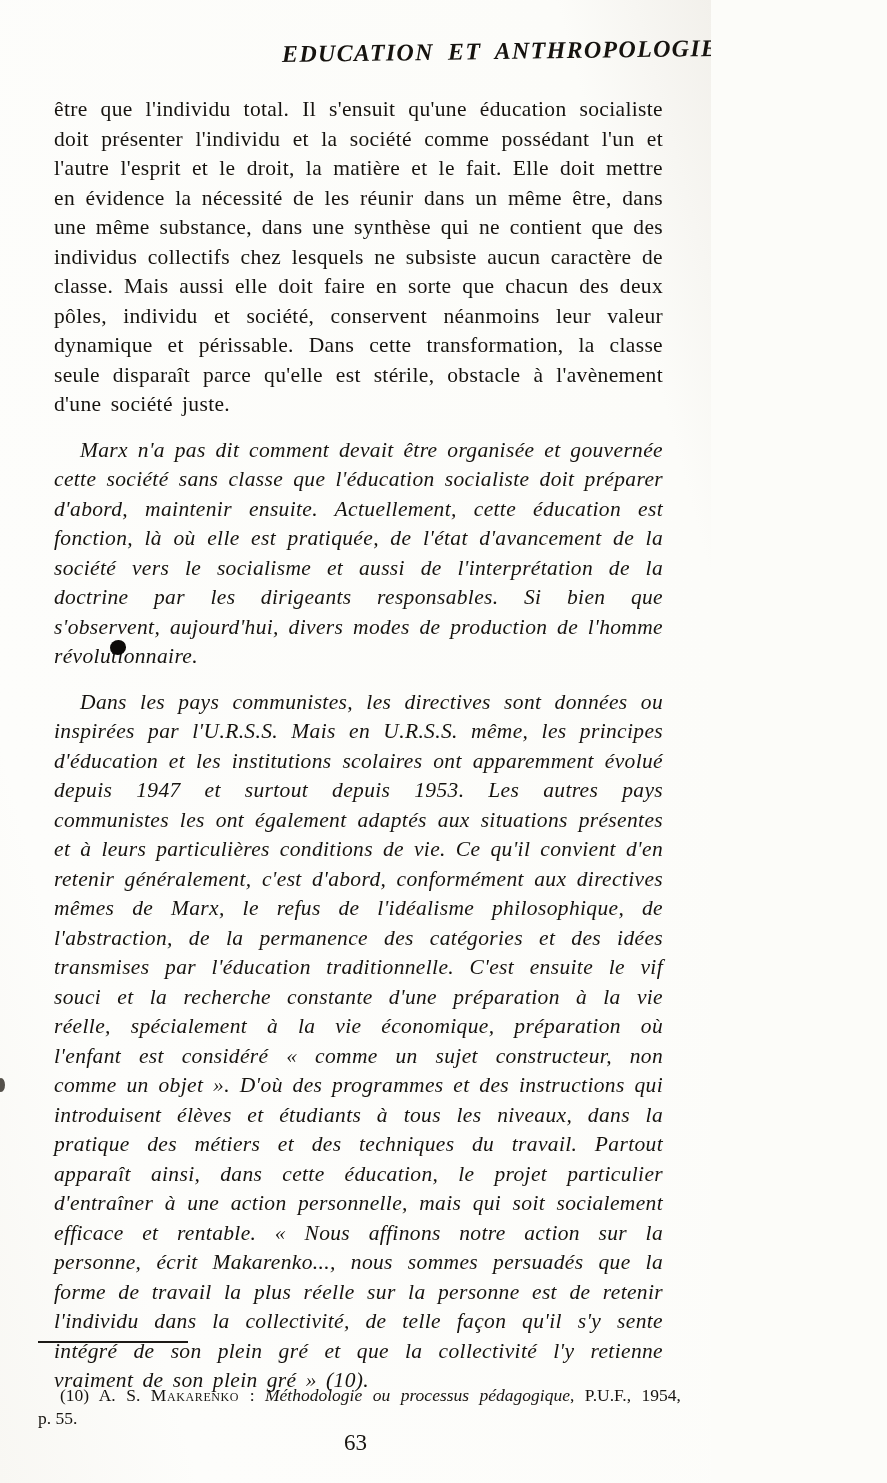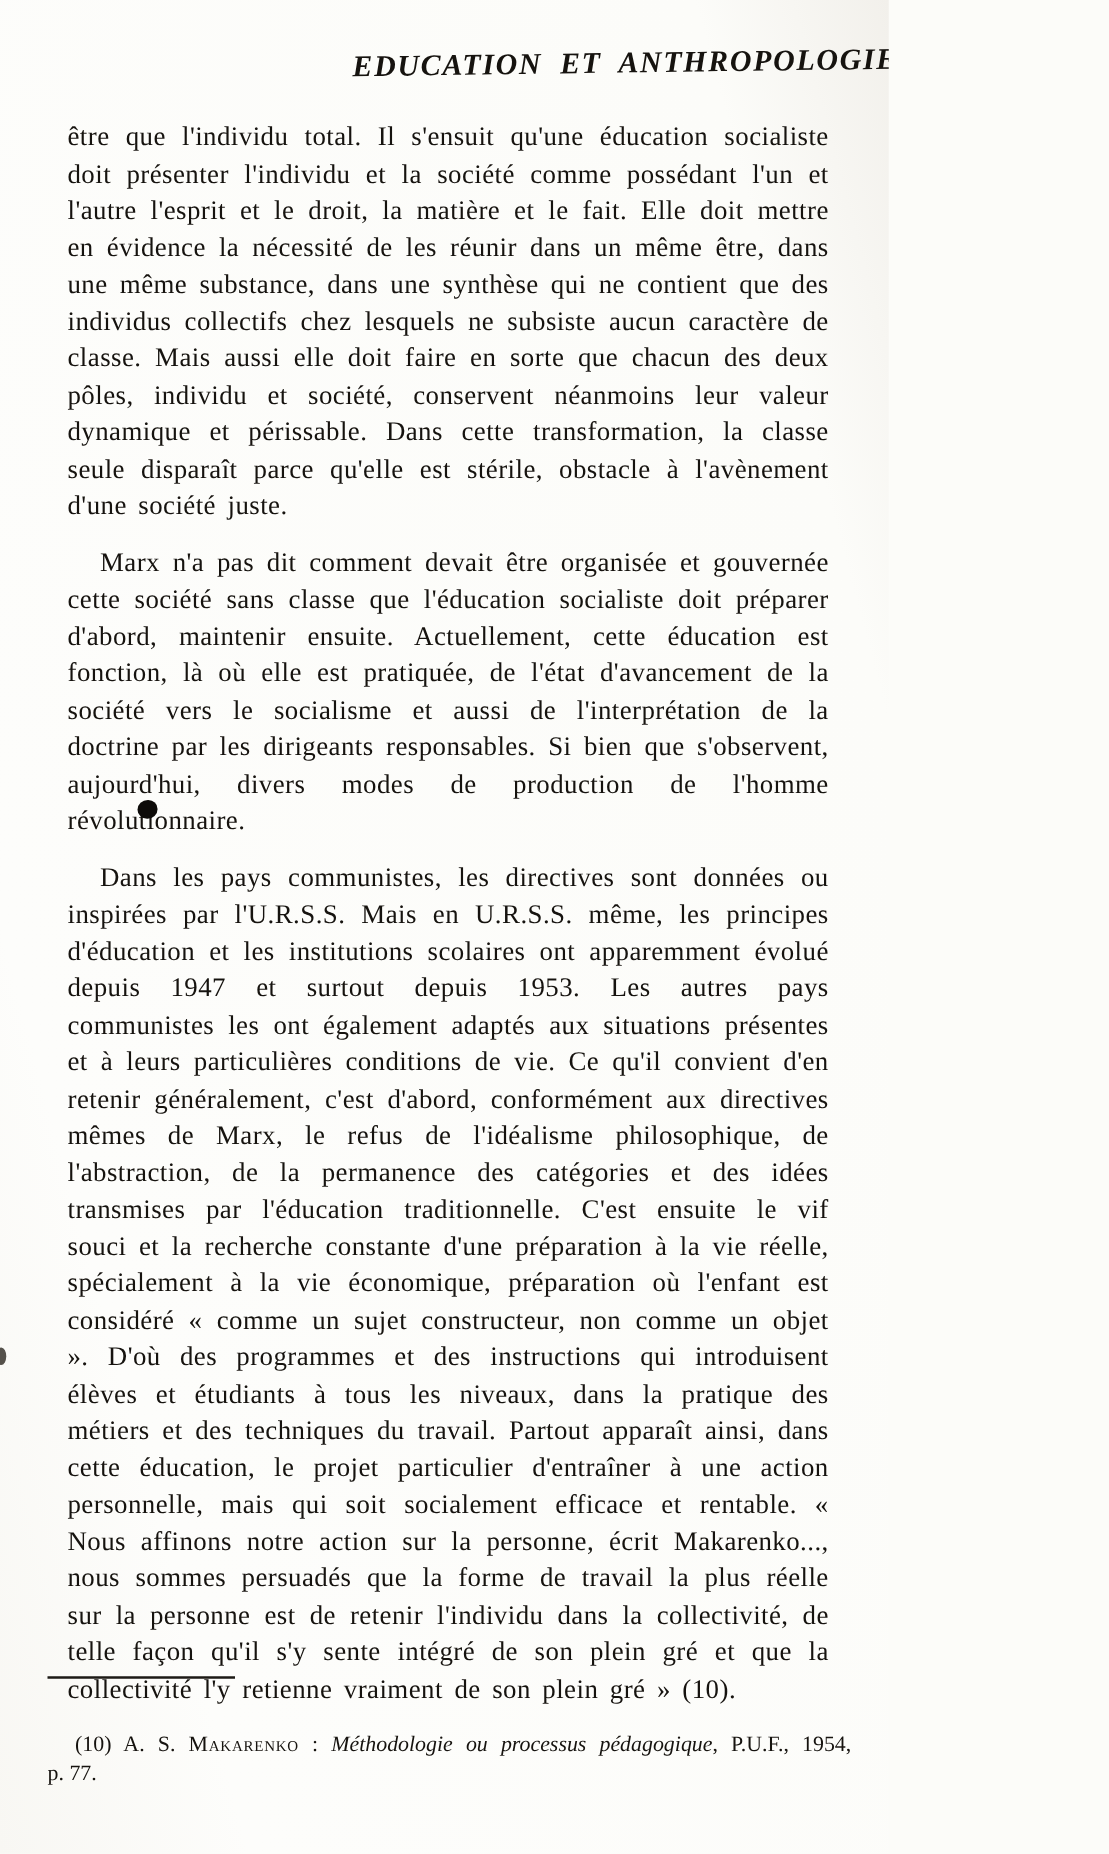--- a/index.html
+++ b/index.html
@@ -33,21 +33,21 @@
     line-height: 29.5px;
     text-align: justify;
     word-spacing: 3.5px;
     letter-spacing: 0.35px;
   }
   .body-text p {
     margin: 16px;
     hyphens: auto;
     -webkit-hyphens: auto;
   }
-  .body-text p.indent { text-indent: 26px; }
+  .body-text p.indent { text-indent: 26px; font-style: italic; }
 
   .footnote-rule {
     position: absolute;
     left: 38px;
     top: 1341px;
     width: 150px;
     height: 2px;
     background: #1d1a16;
   }
   .footnote {
@@ -106,20 +106,21 @@
   <div class="body-text">
     <p>être que l'individu total. Il s'ensuit qu'une éducation socialiste doit présenter l'individu et la société comme possédant l'un et l'autre l'esprit et le droit, la matière et le fait. Elle doit mettre en évidence la nécessité de les réunir dans un même être, dans une même substance, dans une synthèse qui ne contient que des individus collectifs chez lesquels ne subsiste aucun caractère de classe. Mais aussi elle doit faire en sorte que chacun des deux pôles, individu et société, conservent néanmoins leur valeur dynamique et périssable. Dans cette transformation, la classe seule disparaît parce qu'elle est stérile, obstacle à l'avènement d'une société juste.</p>
     <p class="indent">Marx n'a pas dit comment devait être organisée et gouvernée cette société sans classe que l'éducation socialiste doit préparer d'abord, maintenir ensuite. Actuellement, cette éducation est fonction, là où elle est pratiquée, de l'état d'avancement de la société vers le socialisme et aussi de l'interprétation de la doctrine par les dirigeants responsables. Si bien que s'observent, aujourd'hui, divers modes de production de l'homme révolutionnaire.</p>
     <p class="indent">Dans les pays communistes, les directives sont données ou inspirées par l'U.R.S.S. Mais en U.R.S.S. même, les principes d'éducation et les institutions scolaires ont apparemment évolué depuis 1947 et surtout depuis 1953. Les autres pays communistes les ont également adaptés aux situations présentes et à leurs particulières conditions de vie. Ce qu'il convient d'en retenir généralement, c'est d'abord, conformément aux directives mêmes de Marx, le refus de l'idéalisme philosophique, de l'abstraction, de la permanence des catégories et des idées transmises par l'éducation traditionnelle. C'est ensuite le vif souci et la recherche constante d'une préparation à la vie réelle, spécialement à la vie économique, préparation où l'enfant est considéré « comme un sujet constructeur, non comme un objet ». D'où des programmes et des instructions qui introduisent élèves et étudiants à tous les niveaux, dans la pratique des métiers et des techniques du travail. Partout apparaît ainsi, dans cette éducation, le projet particulier d'entraîner à une action personnelle, mais qui soit socialement efficace et rentable. « Nous affinons notre action sur la personne, écrit Makarenko..., nous sommes persuadés que la forme de travail la plus réelle sur la personne est de retenir l'individu dans la collectivité, de telle façon qu'il s'y sente intégré de son plein gré et que la collectivité l'y retienne vraiment de son plein gré » (10).</p>
   </div>
 
   <div class="footnote-rule"></div>
 
   <div class="footnote">
     <div class="fn-line1"><span>(10) A. S. </span><span class="fn-author">Makarenko</span><span> : </span><span class="fn-title">Méthodologie ou processus pédagogique</span><span>, P.U.F., 1954,</span></div>
-    <div class="fn-line2">p. 77.</div>
+    <div class="fn-line2">p. 55.</div>
   </div>
 
+  <div class="page-number">63</div>
 
   <div class="ink-blot"></div>
   <div class="edge-mark"></div>
 
 </div>
 
 </body></html>

